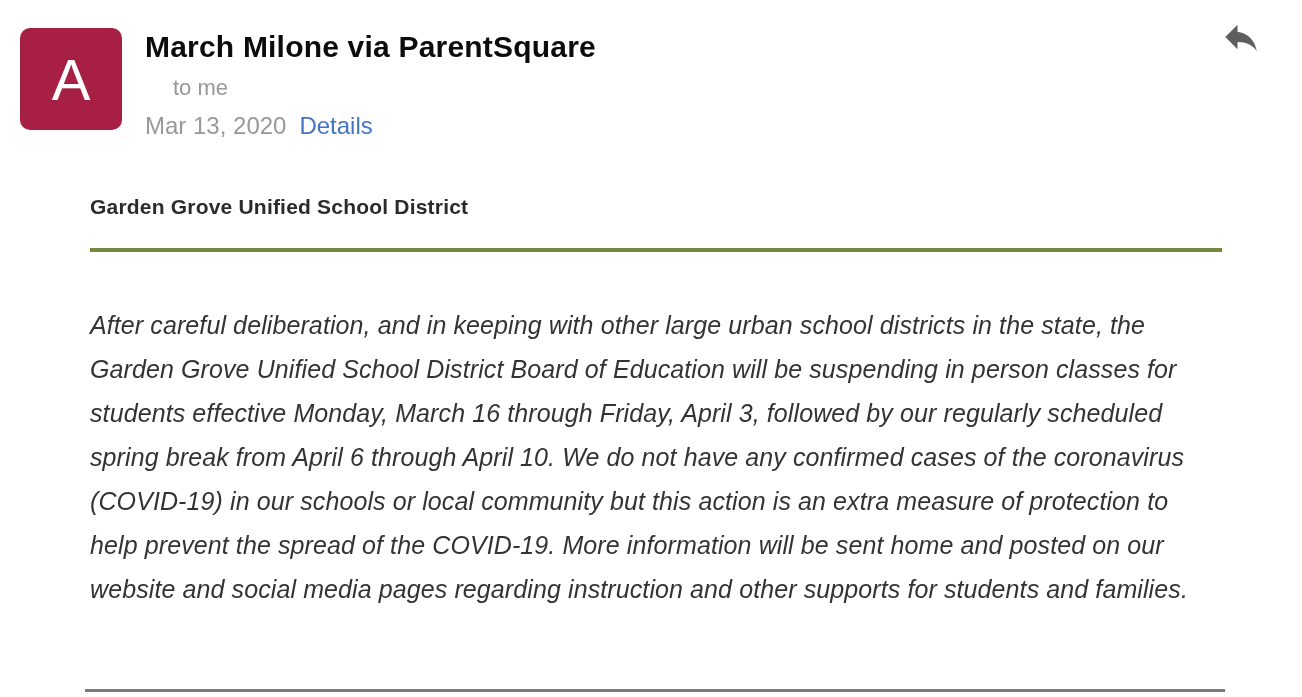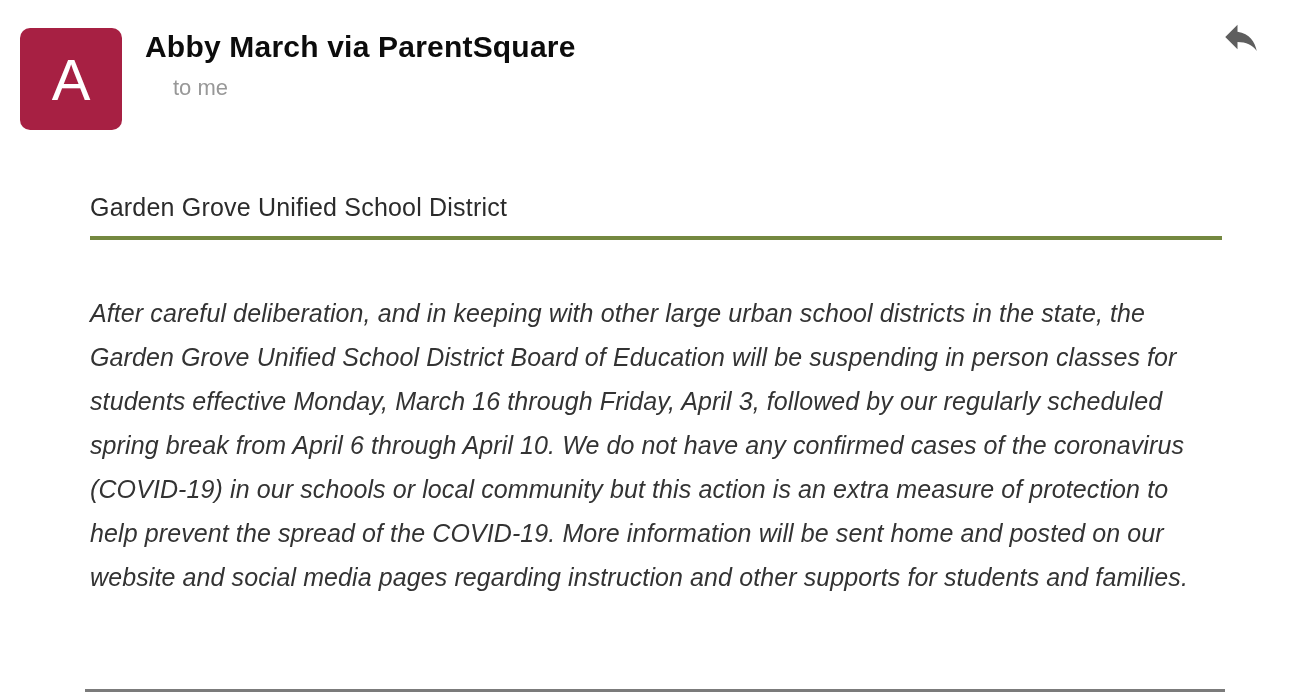--- a/index.html
+++ b/index.html
@@ -74,26 +74,26 @@
   .reply-button svg { width: 46px; height: 42px; display: block; fill: #5e5e5e; }
 
   
   .content {
     position: absolute;
     left: 90px;
     top: 186px;
     width: 1132px;
   }
   .message-heading {
-    font-size: 25px;
-    font-weight: 400;
+    font-size: 21px;
+    font-weight: 700;
     color: #2b2b2b;
     line-height: 42px;
     letter-spacing: 0.2px;
-    padding-bottom: 8px;
+    padding-bottom: 20px;
     border-bottom: 4px solid #748840;
   }
   .message-body {
     margin-top: 51px;
     font-size: 25px;
     line-height: 44px;
     color: #333333;
     letter-spacing: 0.1px;
     font-style: italic;
   }
@@ -107,22 +107,25 @@
     height: 3px;
     background: #7b7b7b;
   }
 </style>
 </head>
 <body>
 
 <div class="email-header">
   <div class="avatar">A</div>
   <div class="header-text">
-    <div class="sender-name">Abby March via ParentSquare</div>
+    <div class="sender-name">March Milone via ParentSquare</div>
     <div class="recipient">to me</div>
+    <div class="date-row">
+      <span class="date-text">Mar 13, 2020</span><a class="details-link">Details</a>
+    </div>
   </div>
 </div>
 
 <button class="reply-button">
   <span>
     <svg viewBox="0 0 24 24" aria-hidden="true">
       <path d="M10 9V5l-7 7 7 7v-4.1c5 0 8.5 1.6 11 5.1-1-5-4-10-11-11z"></path>
     </svg>
   </span>
 </button>

